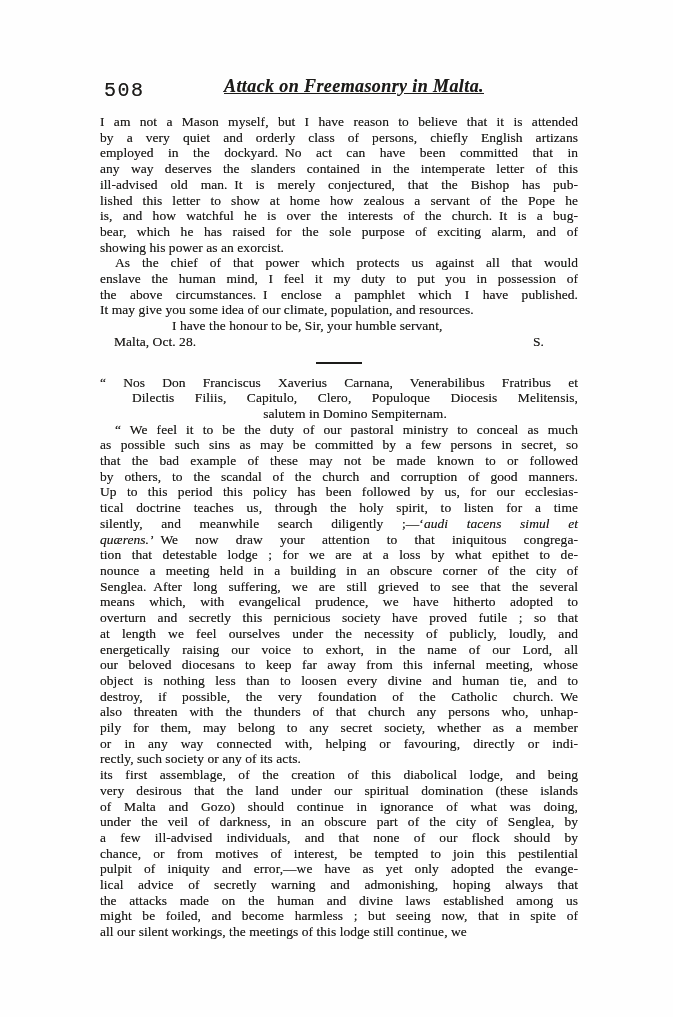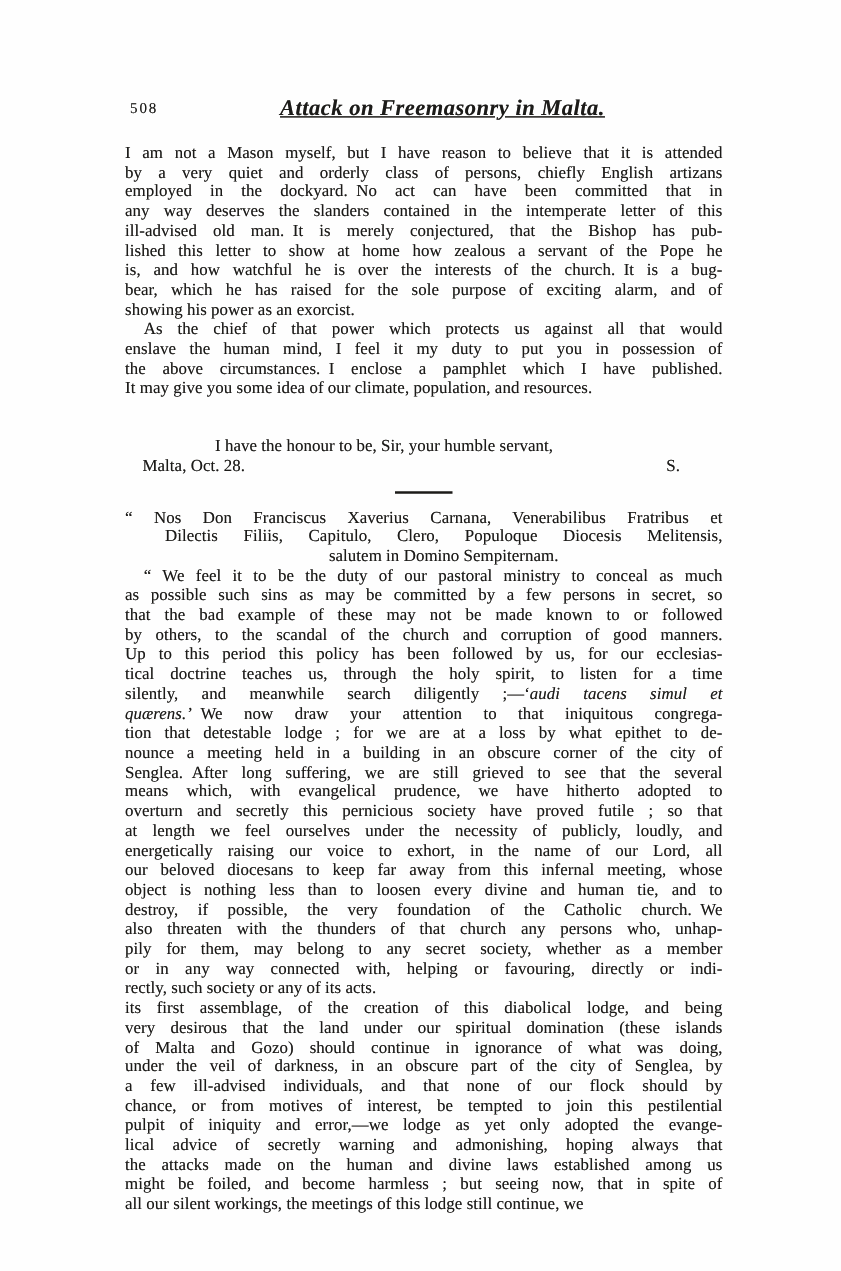--- a/index.html
+++ b/index.html
@@ -10,21 +10,21 @@
     position: relative;
     padding: 76px 95px 0 100px;
     font-family: "Liberation Serif", "DejaVu Serif", serif;
     color: #1c1b19;
     text-shadow: 0 0 0.4px rgba(20,18,15,0.55);
     overflow: hidden;
   }
   .header { position: relative; height: 26px; margin-bottom: 12px; }
   .pagenum {
     position: absolute; left: 4px; top: 3px;
-    font-size: 12px; letter-spacing: 1.5px;
+    font-size: 20px; letter-spacing: 1.5px; font-family: Liberation Mono, monospace;
   }
   .title {
     text-align: center;
     font-style: italic;
     font-weight: bold;
     font-size: 18px;
     letter-spacing: 0.4px;
     padding-left: 30px;
     text-decoration: underline;
   }
@@ -32,21 +32,21 @@
   .para { margin: 0; }
   .line {
     font-size: 13.5px;
     line-height: 15.7px;
     white-space: pre-wrap;
     letter-spacing: 0.05px;
   }
   .just { text-align: justify; text-align-last: justify; }
   .ind { text-indent: 15px; }
   .hang { padding-left: 32px; text-align: center; }
-  .valediction { margin-left: 72px; margin-top: 31px; }
+  .valediction { margin-left: 72px; }
   .sigline {
     display: flex; justify-content: space-between;
     padding: 0 34px 0 14px;
   }
   .rule {
     width: 46px; height: 0;
     border-top: 2px solid #1c1b19;
     margin: 12px auto 11px auto;
   }
   i { font-style: italic; }
@@ -109,20 +109,20 @@
         <div class="line just">or in any way connected with, helping or favouring, directly or indi-</div>
         <div class="line">rectly, such society or any of its acts.</div>
       </div>
       <div class="para">
         <div class="line just">its first assemblage, of the creation of this diabolical lodge, and being</div>
         <div class="line just">very desirous that the land under our spiritual domination (these islands</div>
         <div class="line just">of Malta and Gozo) should continue in ignorance of what was doing,</div>
         <div class="line just">under the veil of darkness, in an obscure part of the city of Senglea, by</div>
         <div class="line just">a few ill-advised individuals, and that none of our flock should by</div>
         <div class="line just">chance, or from motives of interest, be tempted to join this pestilential</div>
-        <div class="line just">pulpit of iniquity and error,—we lodge as yet only adopted the evange-</div>
+        <div class="line just">pulpit of iniquity and error,—we have as yet only adopted the evange-</div>
         <div class="line just">lical advice of secretly warning and admonishing, hoping always that</div>
         <div class="line just">the attacks made on the human and divine laws established among us</div>
         <div class="line just">might be foiled, and become harmless ; but seeing now, that in spite of</div>
         <div class="line">all our silent workings, the meetings of this lodge still continue, we</div>
       </div>
     </div>
 </div>
 
 </body></html>

